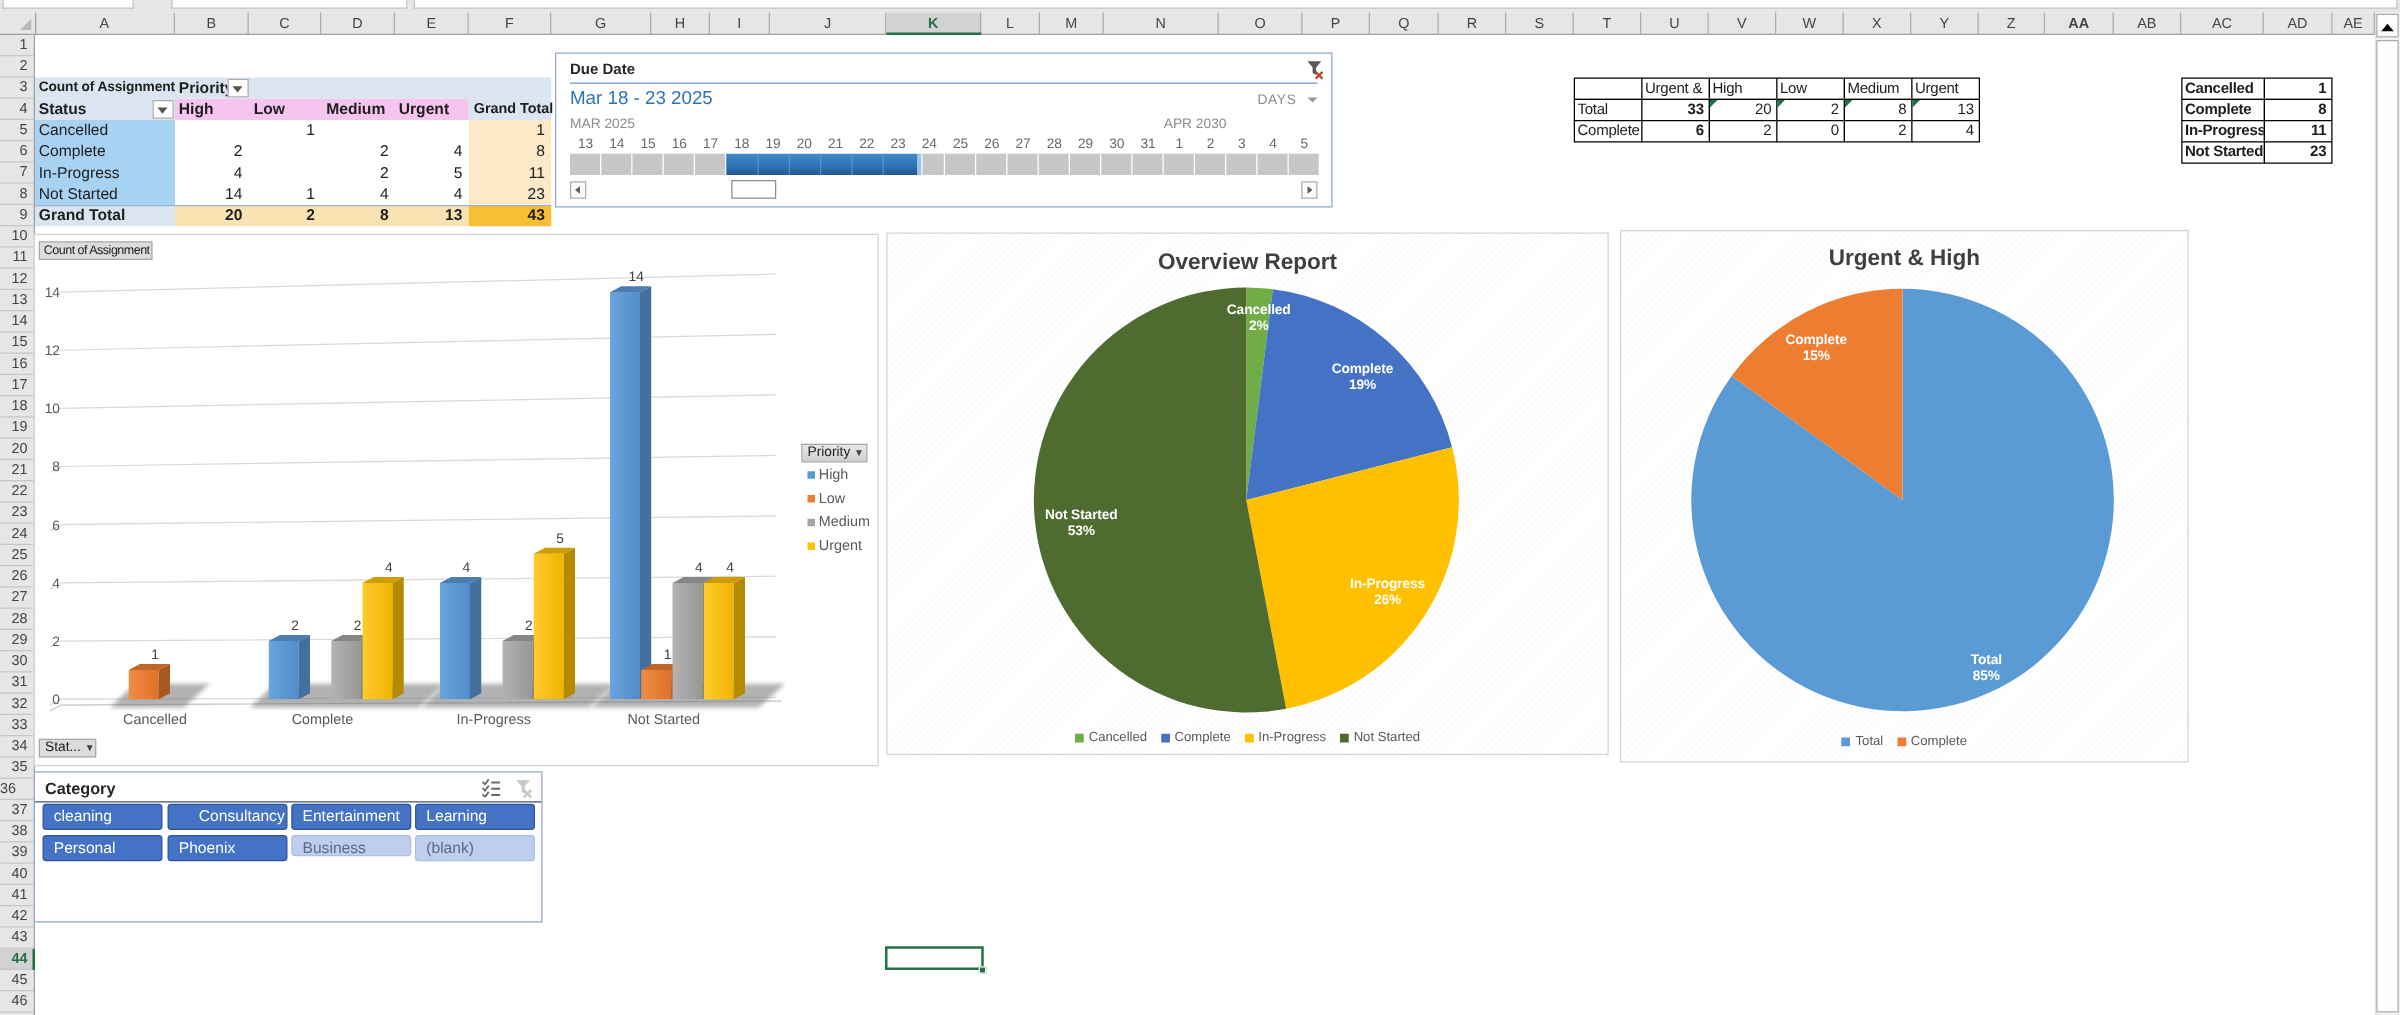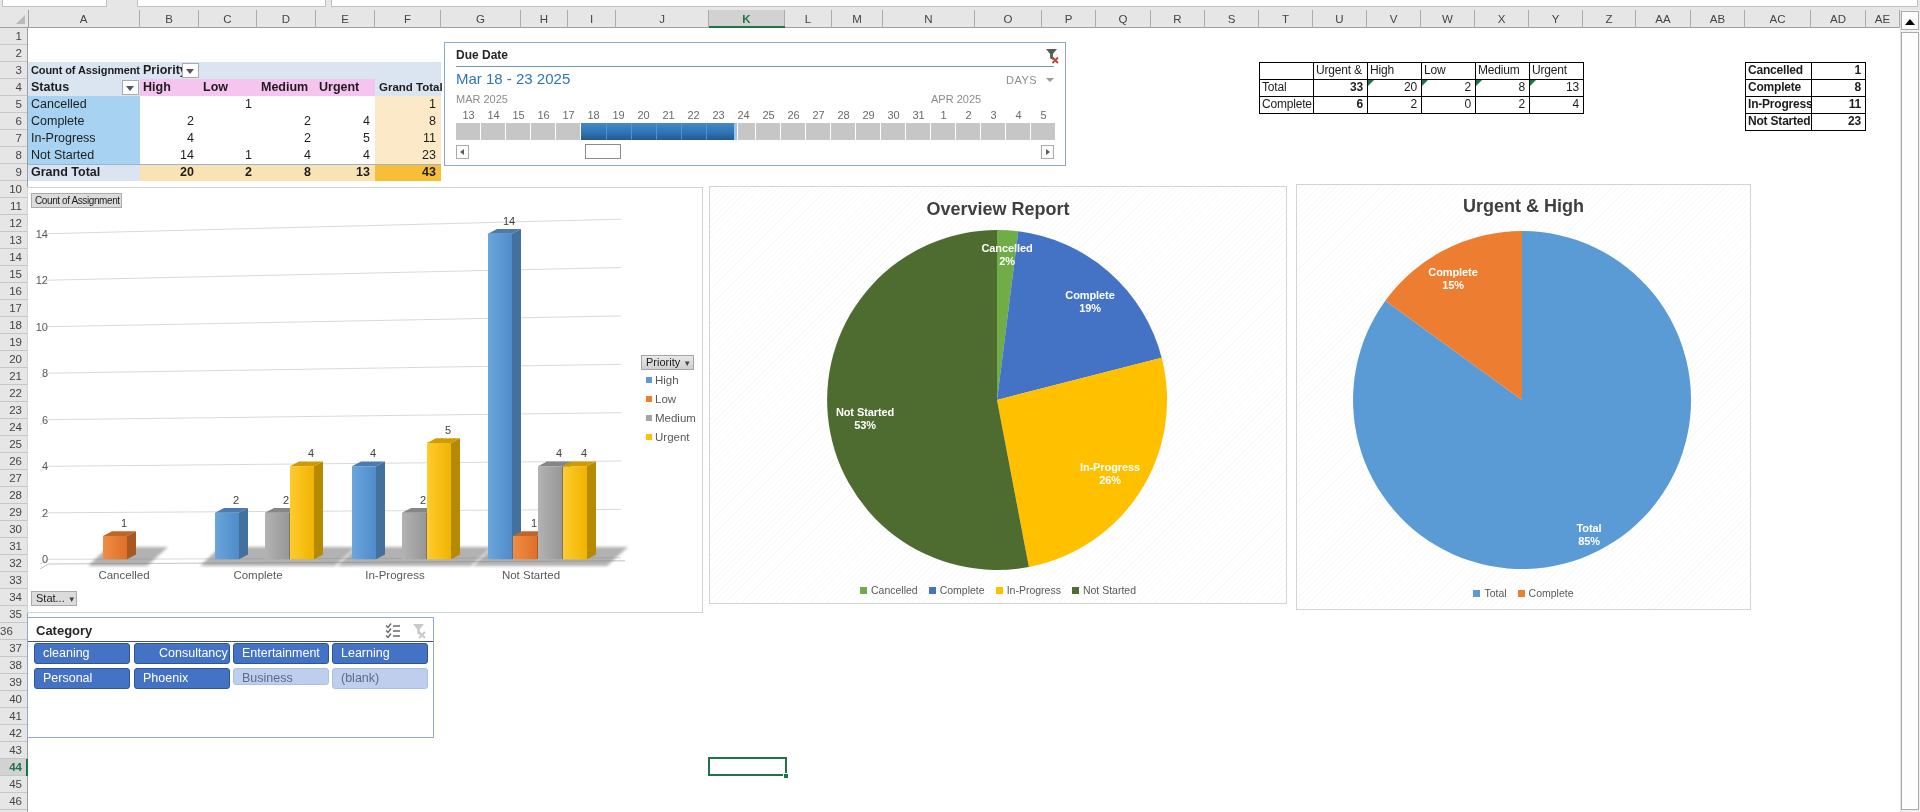--- a/index.html
+++ b/index.html
@@ -37,21 +37,21 @@
 <div class="abs" style="left:1096px;top:10px;width:55px;height:18px;background:transparent;color:#444;font-weight:normal;font-size:11.5px;text-align:center;line-height:18px;border-right:1px solid #ababab">Q</div>
 <div class="abs" style="left:1151px;top:10px;width:54px;height:18px;background:transparent;color:#444;font-weight:normal;font-size:11.5px;text-align:center;line-height:18px;border-right:1px solid #ababab">R</div>
 <div class="abs" style="left:1205px;top:10px;width:54px;height:18px;background:transparent;color:#444;font-weight:normal;font-size:11.5px;text-align:center;line-height:18px;border-right:1px solid #ababab">S</div>
 <div class="abs" style="left:1259px;top:10px;width:54px;height:18px;background:transparent;color:#444;font-weight:normal;font-size:11.5px;text-align:center;line-height:18px;border-right:1px solid #ababab">T</div>
 <div class="abs" style="left:1313px;top:10px;width:54px;height:18px;background:transparent;color:#444;font-weight:normal;font-size:11.5px;text-align:center;line-height:18px;border-right:1px solid #ababab">U</div>
 <div class="abs" style="left:1367px;top:10px;width:54px;height:18px;background:transparent;color:#444;font-weight:normal;font-size:11.5px;text-align:center;line-height:18px;border-right:1px solid #ababab">V</div>
 <div class="abs" style="left:1421px;top:10px;width:54px;height:18px;background:transparent;color:#444;font-weight:normal;font-size:11.5px;text-align:center;line-height:18px;border-right:1px solid #ababab">W</div>
 <div class="abs" style="left:1475px;top:10px;width:54px;height:18px;background:transparent;color:#444;font-weight:normal;font-size:11.5px;text-align:center;line-height:18px;border-right:1px solid #ababab">X</div>
 <div class="abs" style="left:1529px;top:10px;width:54px;height:18px;background:transparent;color:#444;font-weight:normal;font-size:11.5px;text-align:center;line-height:18px;border-right:1px solid #ababab">Y</div>
 <div class="abs" style="left:1583px;top:10px;width:53px;height:18px;background:transparent;color:#444;font-weight:normal;font-size:11.5px;text-align:center;line-height:18px;border-right:1px solid #ababab">Z</div>
-<div class="abs" style="left:1636px;top:10px;width:55px;height:18px;background:transparent;color:#444;font-weight:normal;font-size:11.5px;text-align:center;line-height:18px;border-right:1px solid #ababab">AA</div>
+<div class="abs" style="left:1636px;top:10px;width:55px;height:18px;background:transparent;color:#444;font-weight:bold;font-size:11.5px;text-align:center;line-height:18px;border-right:1px solid #ababab">AA</div>
 <div class="abs" style="left:1691px;top:10px;width:54px;height:18px;background:transparent;color:#444;font-weight:normal;font-size:11.5px;text-align:center;line-height:18px;border-right:1px solid #ababab">AB</div>
 <div class="abs" style="left:1745px;top:10px;width:66px;height:18px;background:transparent;color:#444;font-weight:normal;font-size:11.5px;text-align:center;line-height:18px;border-right:1px solid #ababab">AC</div>
 <div class="abs" style="left:1811px;top:10px;width:55px;height:18px;background:transparent;color:#444;font-weight:normal;font-size:11.5px;text-align:center;line-height:18px;border-right:1px solid #ababab">AD</div>
 <div class="abs" style="left:1866px;top:10px;width:34px;height:18px;background:transparent;color:#444;font-weight:normal;font-size:11.5px;text-align:center;line-height:18px;border-right:1px solid #ababab">AE</div>
 <div class="abs" style="left:0;top:28px;width:28px;height:784px;background:#e6e6e6;border-right:1px solid #9f9f9f"></div>
 <div class="abs" style="left:0;top:28px;width:27px;height:17px;background:transparent;color:#444;font-weight:normal;font-size:11.5px;text-align:right;padding-right:5px;line-height:17px;border-bottom:1px solid #c6c6c6">1</div>
 <div class="abs" style="left:0;top:45px;width:27px;height:17px;background:transparent;color:#444;font-weight:normal;font-size:11.5px;text-align:right;padding-right:5px;line-height:17px;border-bottom:1px solid #c6c6c6">2</div>
 <div class="abs" style="left:0;top:62px;width:27px;height:17px;background:transparent;color:#444;font-weight:normal;font-size:11.5px;text-align:right;padding-right:5px;line-height:17px;border-bottom:1px solid #c6c6c6">3</div>
 <div class="abs" style="left:0;top:79px;width:27px;height:17px;background:transparent;color:#444;font-weight:normal;font-size:11.5px;text-align:right;padding-right:5px;line-height:17px;border-bottom:1px solid #c6c6c6">4</div>
 <div class="abs" style="left:0;top:96px;width:27px;height:17px;background:transparent;color:#444;font-weight:normal;font-size:11.5px;text-align:right;padding-right:5px;line-height:17px;border-bottom:1px solid #c6c6c6">5</div>
@@ -148,21 +148,21 @@
 <div class="cell b" style="left:456px;top:47px;font-size:12px;color:#262626">Due Date</div>
 <svg class="abs" style="left:1044px;top:48px" width="16" height="16" viewBox="0 0 16 16">
 <path d="M2 1 L13 1 L8.9 6 L8.9 12 L6.1 10.3 L6.1 6 Z" fill="#595959"></path>
 <path d="M8.5 9.5 L14 15 M14 9.5 L8.5 15" stroke="#c0432c" stroke-width="1.8"></path>
 </svg>
 <div class="abs" style="left:456px;top:66px;width:598px;height:1px;background:#6f98c0"></div>
 <div class="cell" style="left:456px;top:70px;font-size:15px;color:#2e75b6">Mar 18 - 23 2025</div>
 <div class="cell" style="left:1006px;top:72px;font-size:11px;color:#8c8c8c;letter-spacing:.5px">DAYS</div>
 <div class="abs" style="left:1046px;top:78px;width:0;height:0;border-left:4px solid transparent;border-right:4px solid transparent;border-top:4px solid #9a9a9a"></div>
 <div class="cell" style="left:456px;top:91px;font-size:11px;color:#8c8c8c">MAR 2025</div>
-<div class="cell" style="left:931px;top:91px;font-size:11px;color:#8c8c8c">APR 2025</div>
+<div class="cell" style="left:931px;top:91px;font-size:11px;color:#8c8c8c">APR 2030</div>
 <div class="cell" style="left:456px;top:107px;width:25px;text-align:center;font-size:11px;color:#696969">13</div>
 <div class="abs" style="left:456px;top:123px;width:24px;height:17px;background:#c6c6c6"></div>
 <div class="cell" style="left:481px;top:107px;width:25px;text-align:center;font-size:11px;color:#696969">14</div>
 <div class="abs" style="left:481px;top:123px;width:24px;height:17px;background:#c6c6c6"></div>
 <div class="cell" style="left:506px;top:107px;width:25px;text-align:center;font-size:11px;color:#696969">15</div>
 <div class="abs" style="left:506px;top:123px;width:24px;height:17px;background:#c6c6c6"></div>
 <div class="cell" style="left:531px;top:107px;width:25px;text-align:center;font-size:11px;color:#696969">16</div>
 <div class="abs" style="left:531px;top:123px;width:24px;height:17px;background:#c6c6c6"></div>
 <div class="cell" style="left:556px;top:107px;width:25px;text-align:center;font-size:11px;color:#696969">17</div>
 <div class="abs" style="left:556px;top:123px;width:24px;height:17px;background:#c6c6c6"></div>

